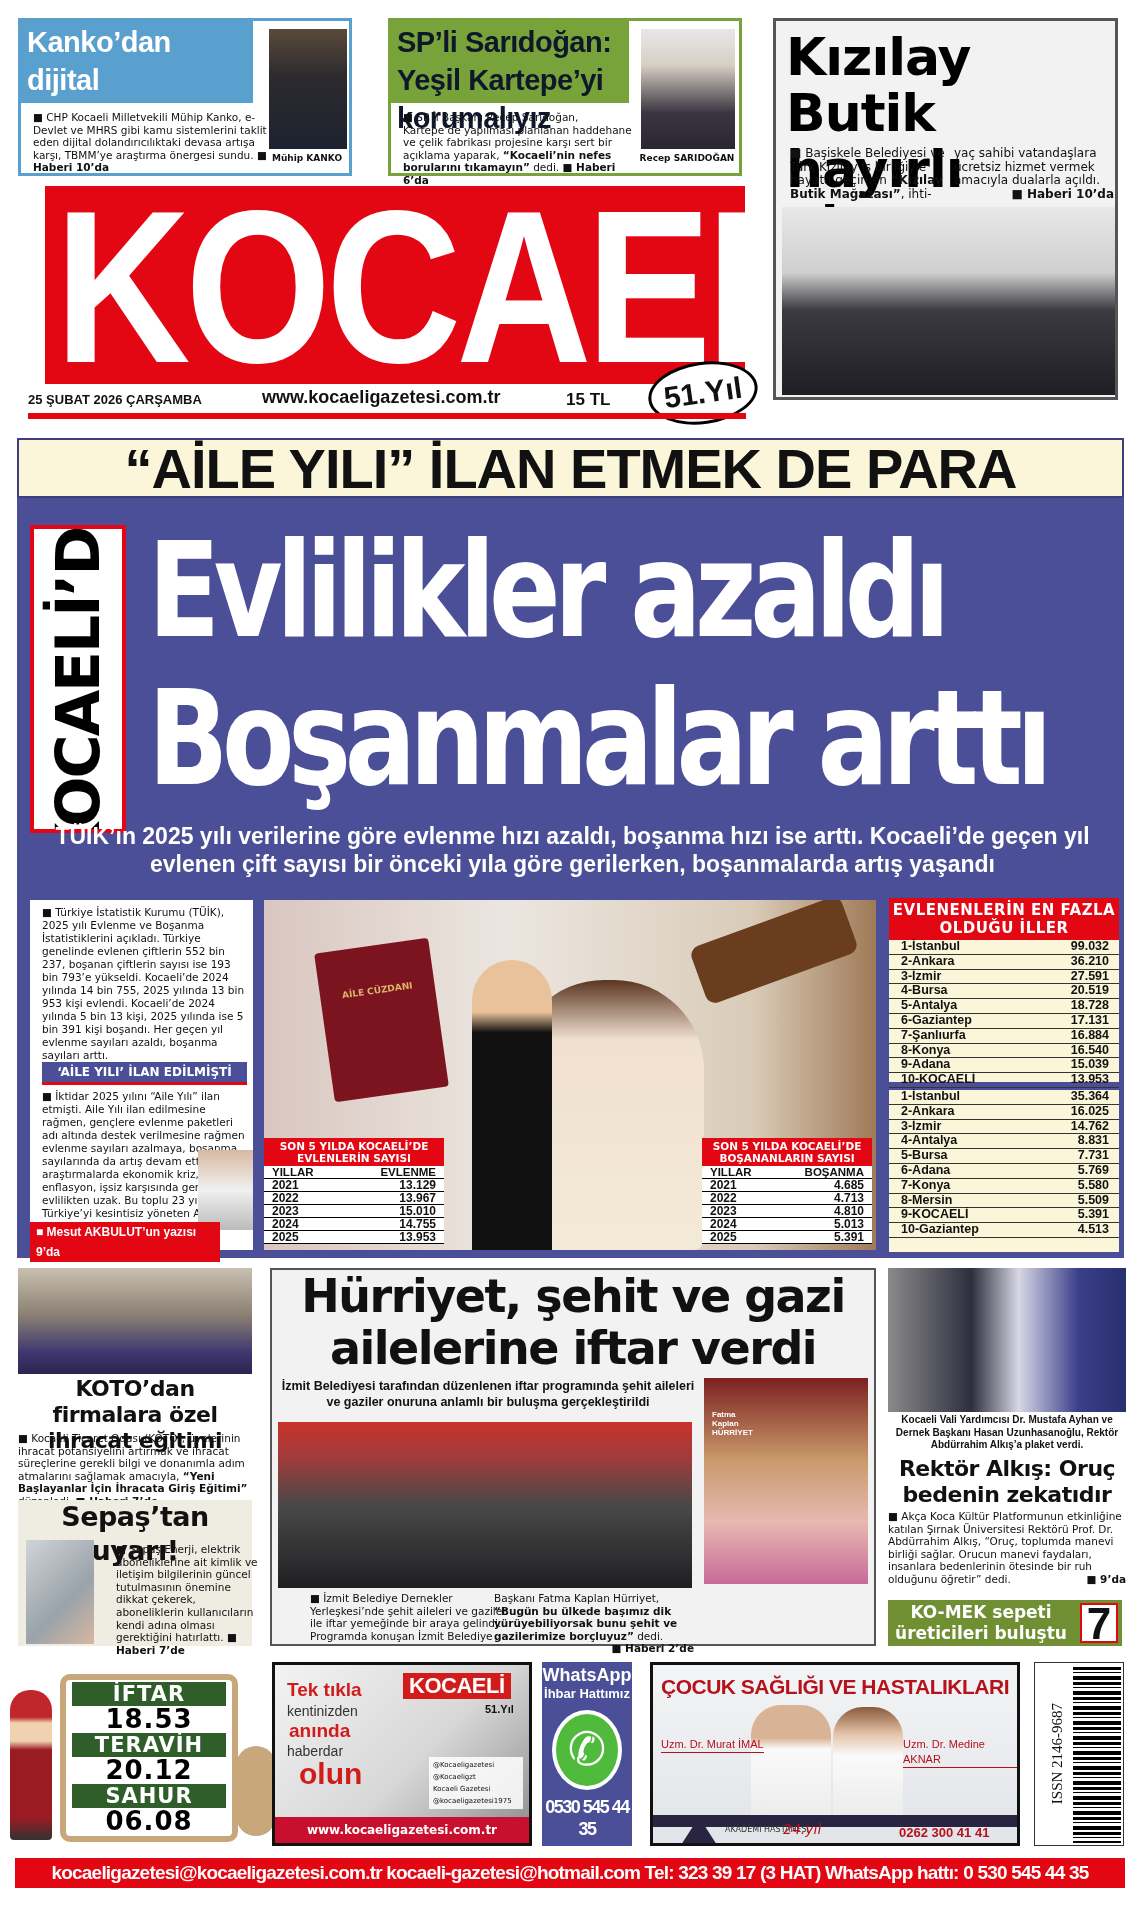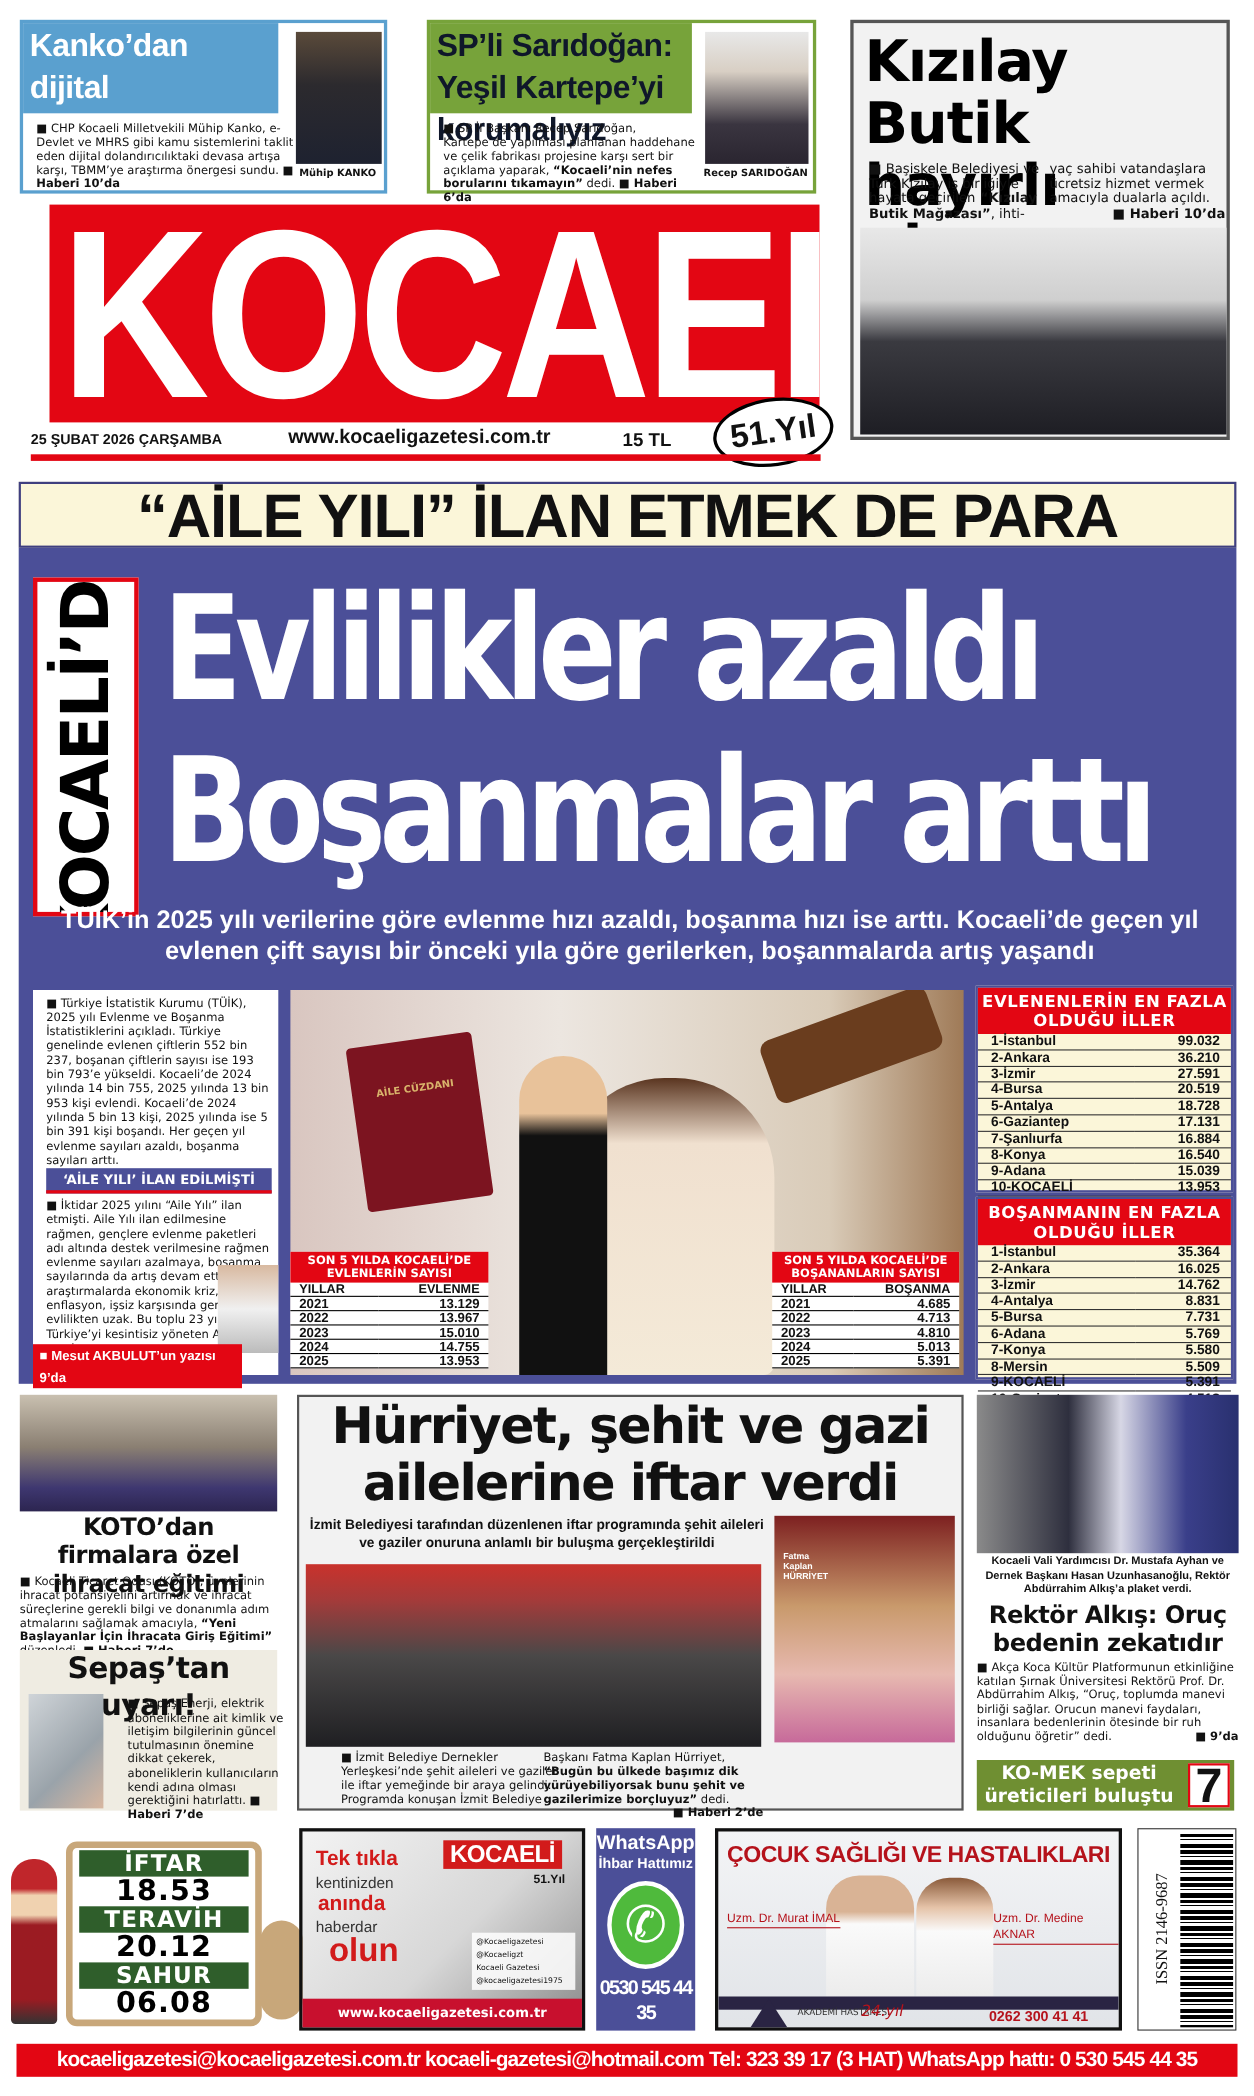--- a/index.html
+++ b/index.html
@@ -329,21 +329,20 @@
         </tr>
     <tr>
           <td>10-KOCAELİ</td>
           <td>13.953</td>
         </tr>
   </tbody>
     </table>
 </div>
 
 <div id="rank-divorce" class="rank-box">
-  <div class="title">BOŞANMANIN EN FAZLA OLDUĞU İLLER</div>
   <table>
     <tbody>
         <tr>
           <td>1-İstanbul</td>
           <td>35.364</td>
         </tr>
     <tr>
           <td>2-Ankara</td>
           <td>16.025</td>
         </tr>

